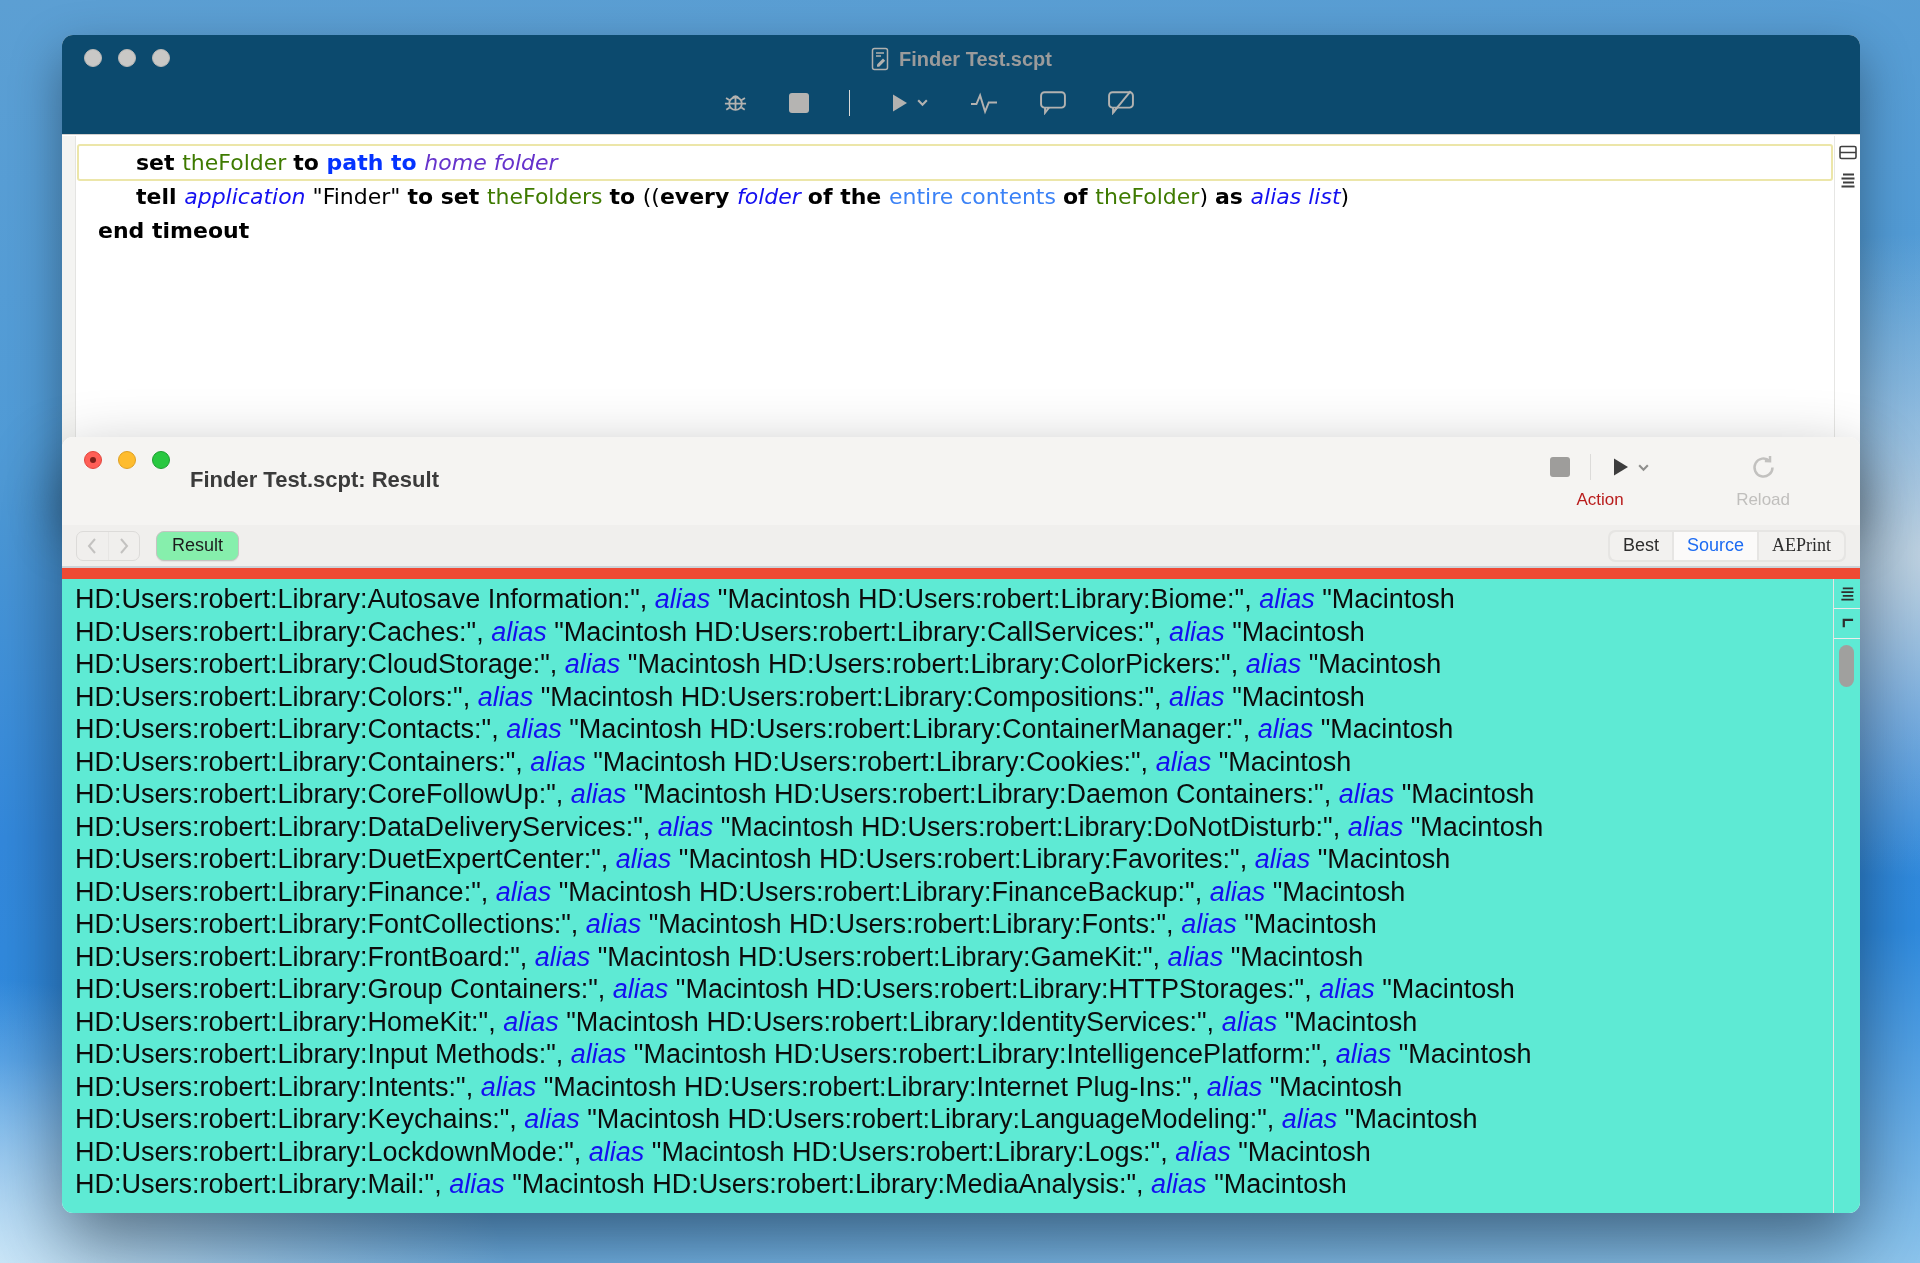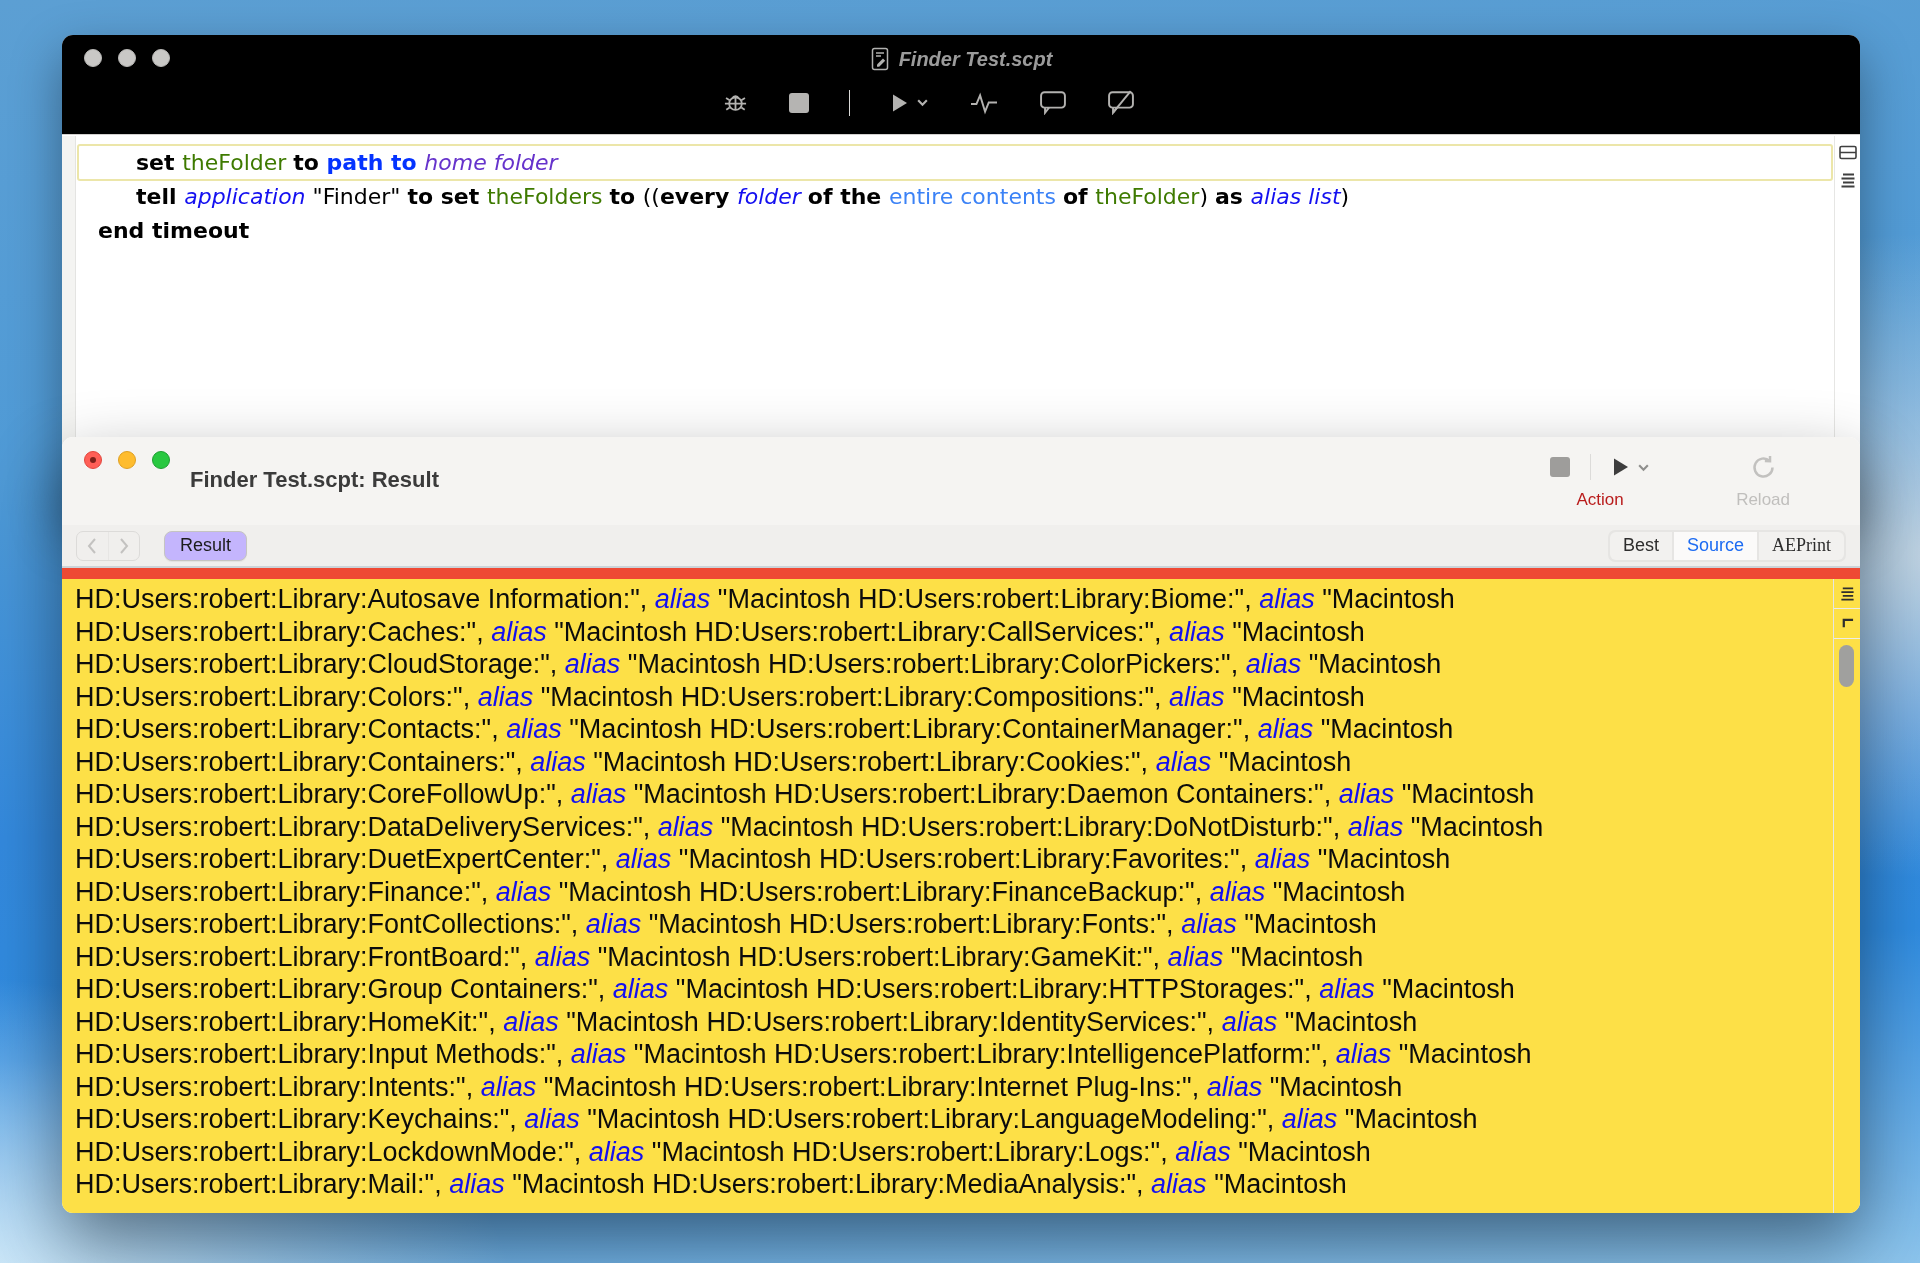--- a/index.html
+++ b/index.html
@@ -9,22 +9,22 @@
     background:
       radial-gradient(900px 520px at 101% 44%, rgba(216,224,228,.85), rgba(216,224,228,0) 62%),
       radial-gradient(1150px 620px at -6% 104%, rgba(238,250,253,.95), rgba(238,250,253,0) 55%),
       linear-gradient(176deg,#5c9fd3 0%, #4f9ad6 34%, #3389dd 60%, #2f8bdf 76%, #8cc4ec 100%);
   }
   .window { position:absolute; background:#fff; border-radius:11px; }
 
   
   #editor-window { left:62px; top:35px; width:1798px; height:480px;
     box-shadow:0 20px 50px rgba(0,0,0,.38); }
-  .ew-header { position:relative; height:100px; background:#000000;
-    border-bottom:1px solid #d2d0ce; border-radius:11px 11px 0 0;font-style:italic; }
+  .ew-header { position:relative; height:100px; background:#0c4a6e;
+    border-bottom:1px solid #d2d0ce; border-radius:11px 11px 0 0; }
   .lights { position:absolute; left:22px; top:14px; display:flex; gap:16px; }
   .dot { width:18px; height:18px; border-radius:50%; }
   .dot.inactive { background:#c9c8c6; border:1px solid #b9b8b6; }
   .dot.red { background:#ff5f57; border:1px solid #e2463d; position:relative; }
   .dot.red::after { content:""; position:absolute; left:5px; top:5px; width:6px; height:6px;
     border-radius:50%; background:#7e211a; }
   .dot.yellow { background:#febc2e; border:1px solid #dfa023; }
   .dot.green { background:#28c840; border:1px solid #1e9e31; }
   .ew-title { position:absolute; left:0; right:0; top:12px; display:flex; gap:9px;
     justify-content:center; align-items:center; font-size:20px; font-weight:700; color:#9b9b9b; }
@@ -63,32 +63,32 @@
   .tool-row { display:flex; align-items:center; gap:20px; height:36px; }
   .stop-sq { width:20px; height:20px; background:#9e9d9b; border-radius:3px; }
   .tool-label { margin-top:5px; font-size:17px; color:#b91c1c; }
   .tool-label.dim { color:#c0bfbd; }
   .rw-tabbar { position:relative; height:43px; background:#f0efed;
     border-bottom:2px solid #ccd3d8; display:flex; align-items:center; padding:0 14px; }
   .nav-btns { display:flex; height:30px; width:64px; border:1px solid #dcdbd9;
     border-radius:7px; overflow:hidden; }
   .nav-btns .nb { flex:1; display:flex; align-items:center; justify-content:center; color:#c3c2c0; }
   .nav-btns .nb + .nb { border-left:1px solid #e7e6e4; }
-  .pill { margin-left:24px; height:30px; padding:0 15px; display:flex; align-items:center;
-    background:#c4b5fd; border:1px solid #c5c4c2; border-radius:8px; font-size:18px; color:#1c1c1c;
+  .pill { margin-left:16px; height:30px; padding:0 15px; display:flex; align-items:center;
+    background:#86efac; border:1px solid #c5c4c2; border-radius:8px; font-size:18px; color:#1c1c1c;
     box-shadow:0 1px 1px rgba(0,0,0,.06); }
   .segmented { margin-left:auto; display:flex; gap:2px; background:#e6e5e3; padding:2px;
     border-radius:7px; }
   .seg { height:28px; padding:0 13px; display:flex; align-items:center; font-size:18px;
     color:#2d2d2d; background:#f2f1ef; }
   .seg:first-child { border-radius:6px 0 0 6px; }
   .seg:last-child { border-radius:0 6px 6px 0;font-family:Liberation Serif, serif; }
   .seg.selected { background:#fbfaf9; color:#1c6bf2; }
   .rw-divider { height:11px; background:#ee4934; }
-  .rw-content { position:absolute; top:142px; bottom:0; left:0; right:0; display:flex; background:#fde047; }
+  .rw-content { position:absolute; top:142px; bottom:0; left:0; right:0; display:flex; background:#5eead4; }
   .output { flex:1; overflow:hidden; padding:4px 8px 0 13px; font-size:27px; line-height:32.5px;
     color:#0c0c0c; }
   .result-line { white-space:pre; }
   .alias { color:#1410f0; font-style:italic; }
   .rw-rail { position:relative; width:27px; border-left:1px solid #e5e5e3; }
   .rail-cell { width:100%; height:30px; display:flex; align-items:center; justify-content:center;
     color:#2e2e2e; border-bottom:1px solid #ececea; }
   .thumb { position:absolute; left:5px; top:66px; width:15px; height:42px;
     background:#a0a09e; border-radius:8px; }
 </style>

